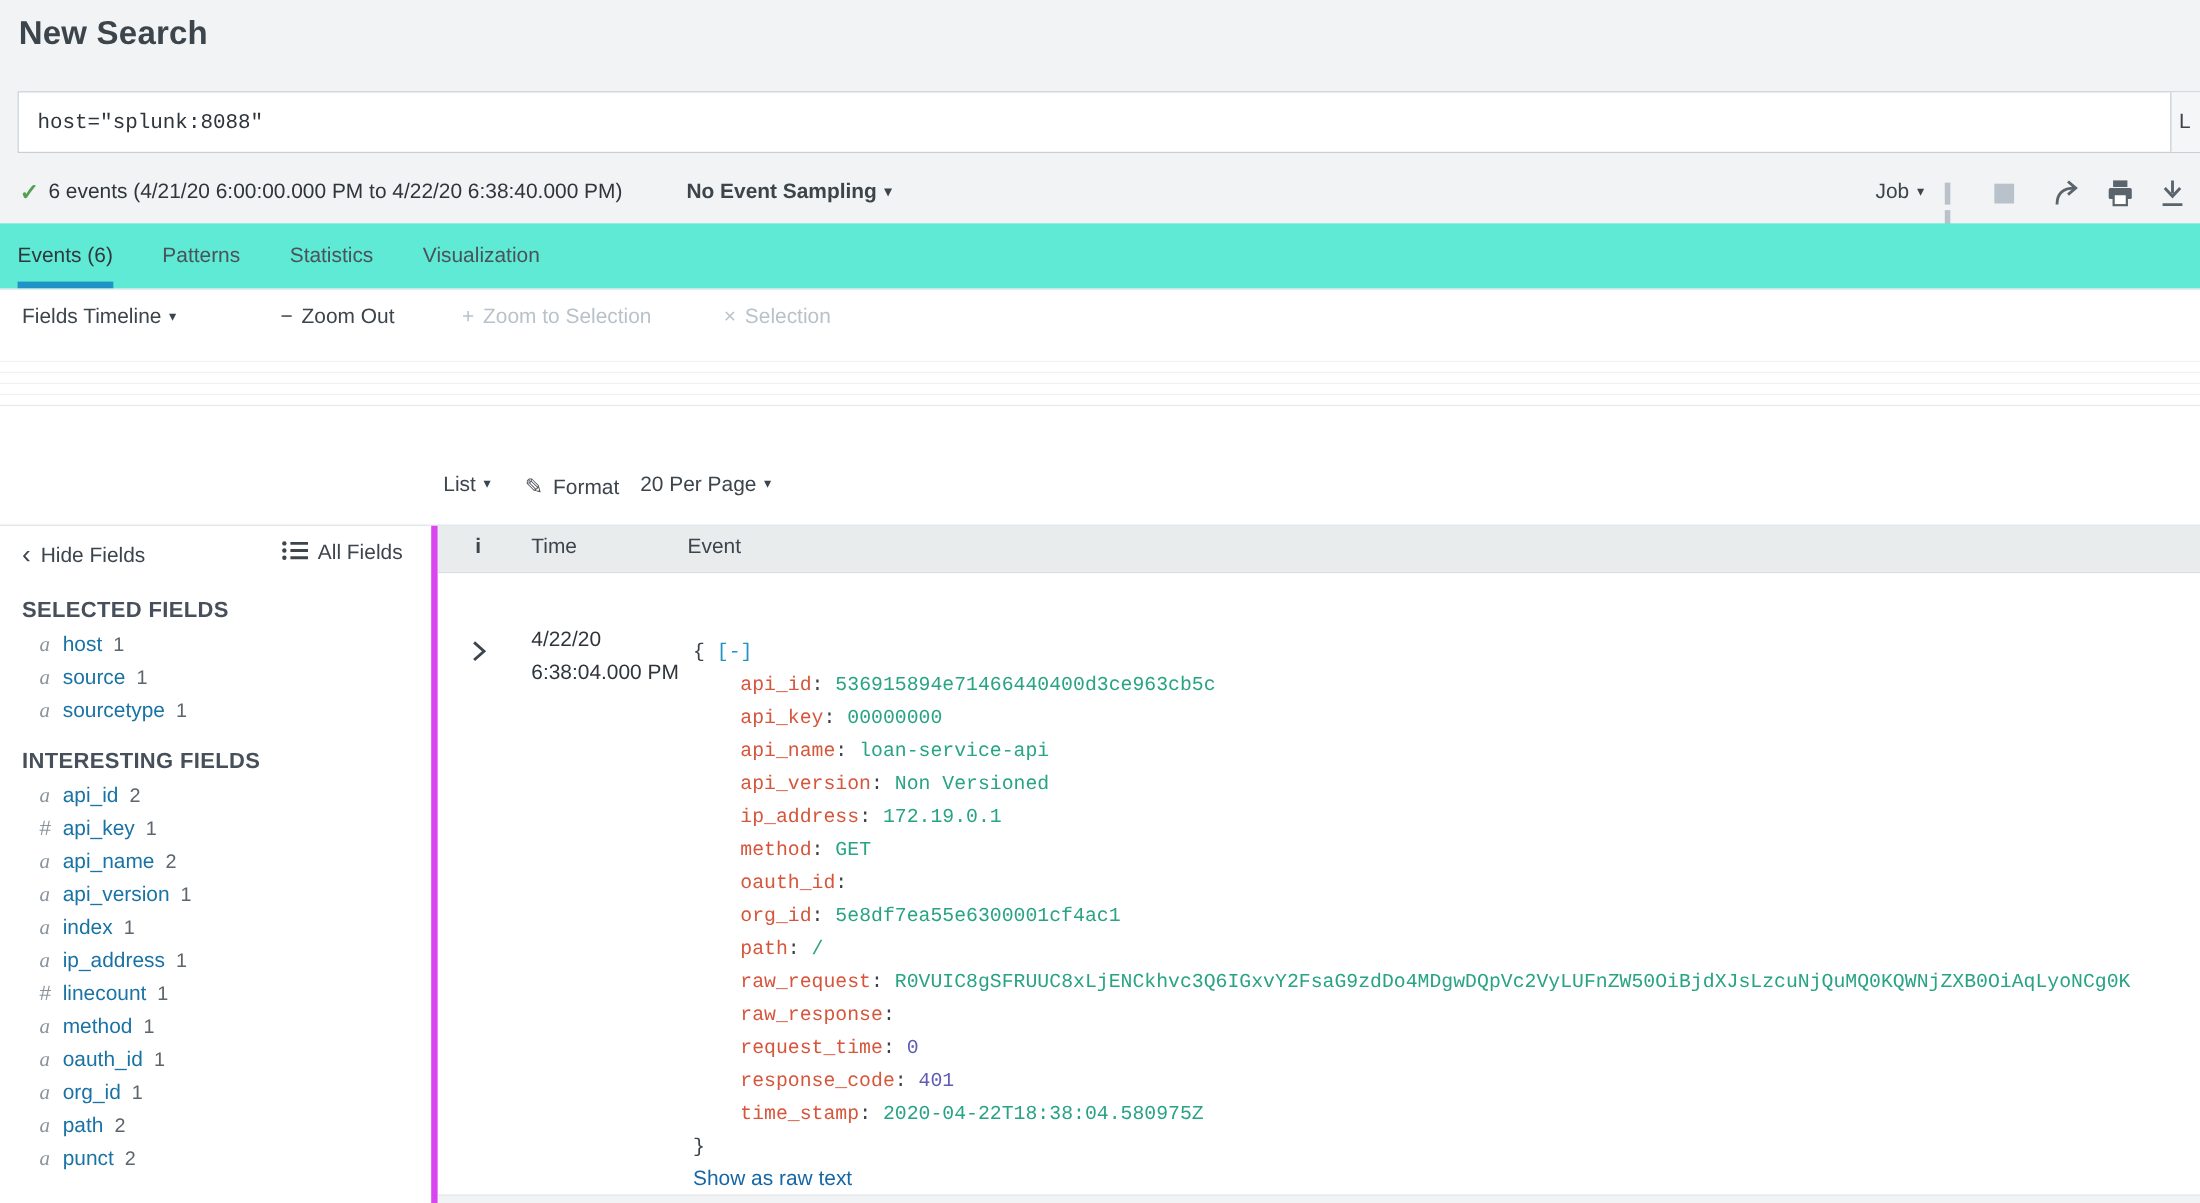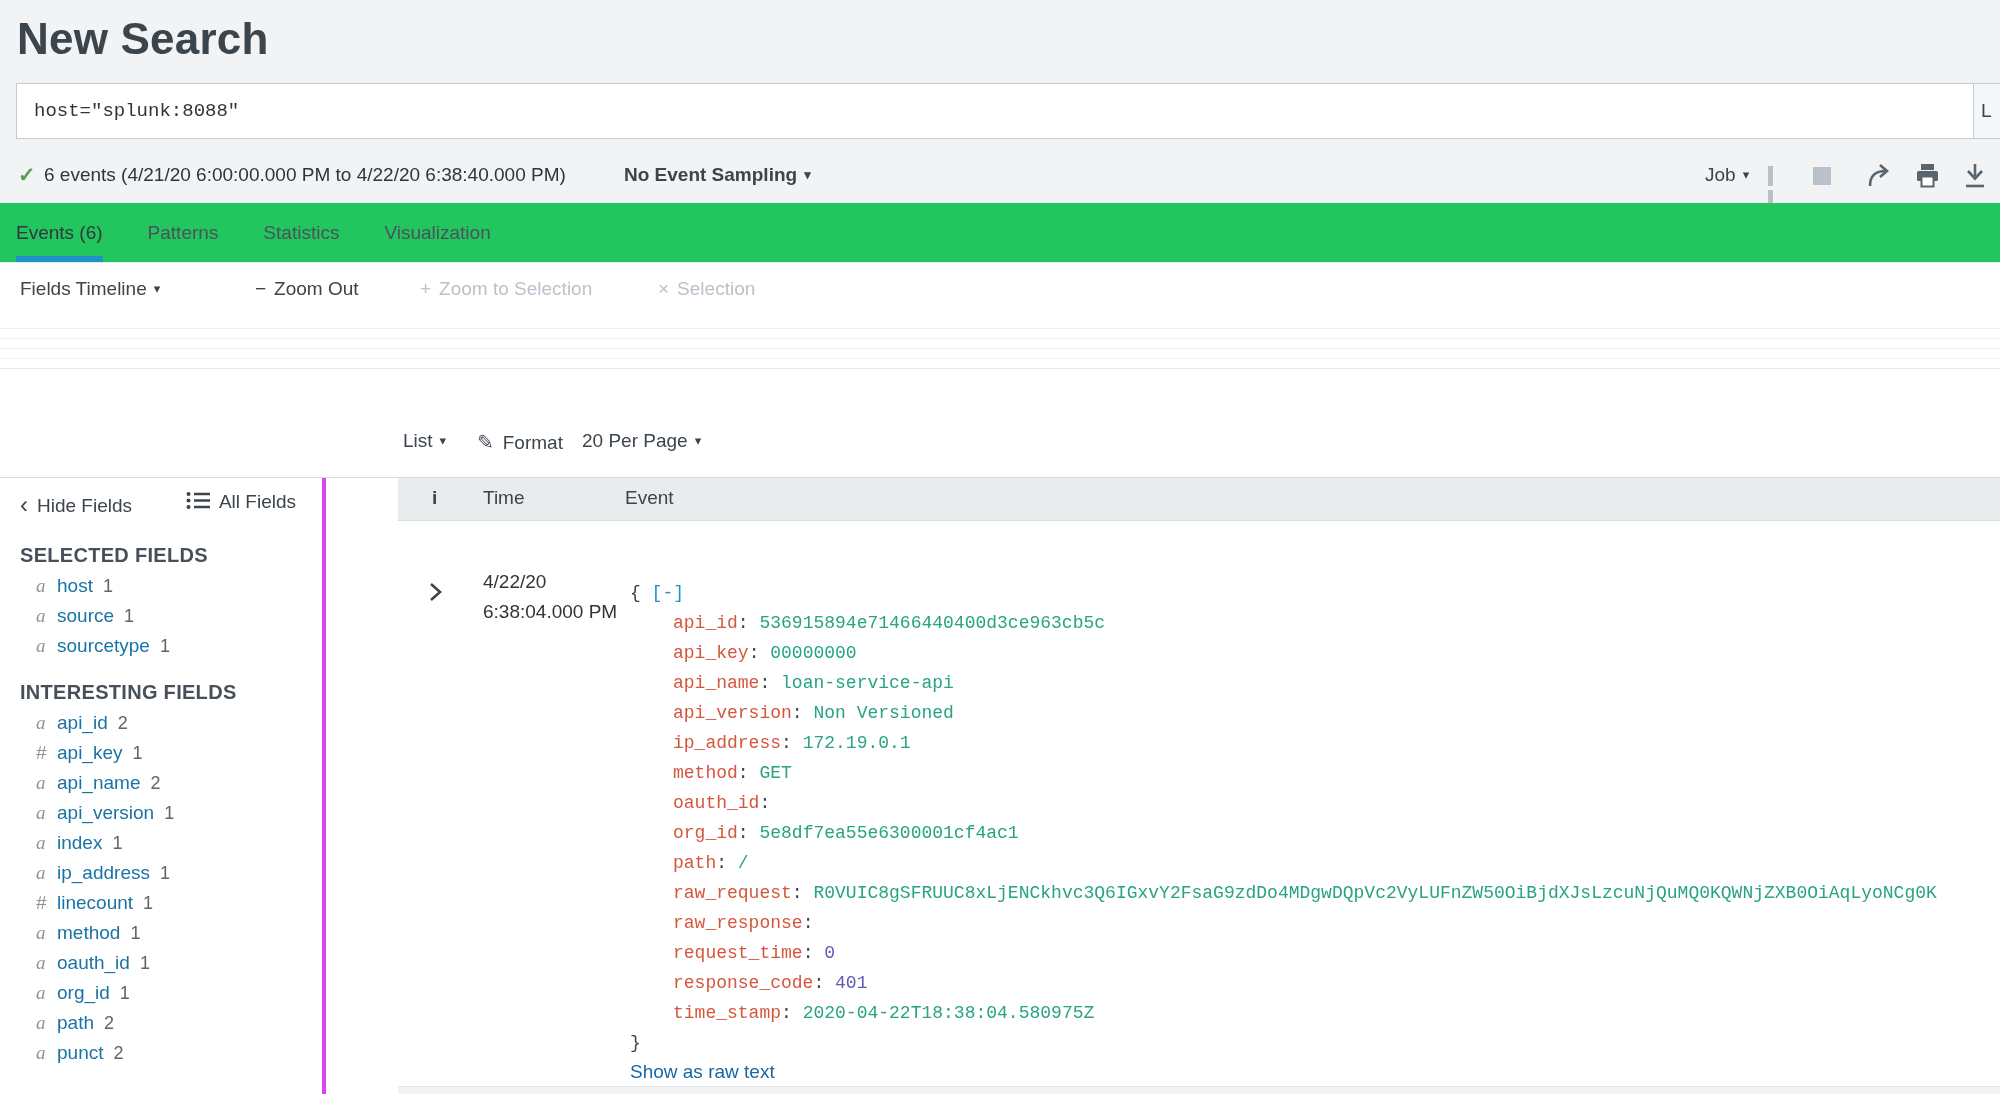--- a/index.html
+++ b/index.html
@@ -1,21 +1,21 @@
 <!DOCTYPE html>
 <html><head>
 <meta charset="utf-8">
 <style>
   * { margin:0; padding:0; box-sizing:border-box; }
   body { font-family:"Liberation Sans", sans-serif; color:#31373e; background:#fff; }
   #screen { position:relative; width:2000px; height:1094px; overflow:hidden; background:#fff; }
 
   
   .top-header { position:absolute; top:0; left:0; width:2000px; height:203px; background:#f1f3f5; }
-  .page-title { position:absolute; top:14px; left:17px; font-size:44px; font-weight:700; color:#3c444c; letter-spacing:.2px; }
+  .page-title { position:absolute; top:14px; left:17px; font-size:30px; font-weight:700; color:#3c444c; letter-spacing:.2px; }
   .searchbar { position:absolute; top:83px; left:16px; width:1990px; height:56px; background:#fff;
                border:1px solid #c2cbd2; display:flex; }
   .query { flex:0 0 1956px; font-family:"Liberation Mono", monospace; font-size:19px; line-height:54px;
            padding-left:17px; color:#2f353b; white-space:pre; overflow:hidden; }
   .trange { flex:1; border-left:1px solid #c2cbd2; background:#f4f6f7; font-size:19px; color:#3c444c;
             line-height:54px; padding-left:7px; overflow:hidden; }
   .status-row { position:absolute; top:158px; left:0; width:2000px; height:38px; }
   .check-icon { position:absolute; left:18px; top:5px; color:#53a051; font-size:21px; font-weight:700; }
   .status-text { position:absolute; left:44px; top:6px; font-size:19px; color:#2f353b; }
   .sampling { position:absolute; left:624px; top:6px; font-size:19px; font-weight:700; color:#3c444c; cursor:pointer; }
@@ -23,21 +23,21 @@
   .job-label { position:absolute; left:1705px; top:6px; font-size:19px; color:#3c444c; cursor:pointer; }
   .jicon { position:absolute; top:4px; cursor:pointer; }
   .pause-icon { left:1768px; top:8px; width:16px; height:20px; }
   .pause-icon i { display:inline-block; width:5px; height:20px; background:#b9c2ca; margin-right:4px; }
   .stop-icon { left:1813px; top:9px; width:18px; height:18px; background:#b9c2ca; }
   .share-icon { left:1866px; top:5px; }
   .print-icon { left:1914px; top:4px; }
   .download-icon { left:1962px; top:4px; }
 
   
-  .tab-bar { position:absolute; top:203px; left:0; width:2000px; height:60px; background:#22c55e;
+  .tab-bar { position:absolute; top:203px; left:0; width:2000px; height:60px; background:#5eead4;
              border-bottom:1px solid #e2e7ea; display:flex; align-items:stretch; padding-left:16px; }
   .tab { position:relative; display:flex; align-items:center; margin-right:45px; font-size:19px;
          color:#4a525a; cursor:pointer; white-space:nowrap; }
   .tab.active { color:#31373e; font-weight:500; }
   .tab.active::after { content:""; position:absolute; left:0; right:0; bottom:0; height:6px; background:#1e93c6; }
 
   
   .tl-controls { position:absolute; top:264px; left:0; width:2000px; height:48px; background:#fff; }
   .tl-btn { position:absolute; top:14px; font-size:19px; color:#3c444c; cursor:pointer; white-space:nowrap; }
   .tl-btn .sym { margin-right:8px; }
@@ -53,22 +53,22 @@
   .results-bar { position:absolute; top:420px; left:0; width:2000px; height:45px; background:#fff; }
   .rc-item { position:absolute; top:10px; font-size:19px; color:#3c444c; cursor:pointer; white-space:nowrap; }
   .rc-list { left:403px; }
   .rc-format { left:477px; }
   .pencil-icon { font-size:20px; margin-right:9px; color:#4a525a; }
   .rc-perpage { left:582px; }
 
   .main-divider { position:absolute; top:477px; left:0; width:2000px; height:1px; background:#d5dbe0; }
 
   
-  .sidebar { position:absolute; top:478px; left:0; width:326px; height:616px; background:#fff;
-             border-right:4px solid #d946ef; overflow:hidden; }
+  .sidebar { position:absolute; top:478px; left:0; width:398px; height:616px; background:#fff;
+             border-right:6px solid #d946ef; overflow:hidden; }
   .sb-header { position:relative; height:52px; }
   .hide-fields { position:absolute; left:20px; top:13px; font-size:19px; color:#3c444c; cursor:pointer; }
   .chev-left { font-size:24px; margin-right:9px; vertical-align:-1px; }
   .all-fields { position:absolute; right:26px; top:13px; font-size:19px; color:#3c444c; cursor:pointer; }
   .list-ic { vertical-align:-2px; margin-right:8px; }
   .sb-title { margin:20px 0 4px 20px; font-size:20px; font-weight:700; color:#47505a; letter-spacing:.3px; }
   .sb-title.first { margin-top:14px; }
   .field-row { height:30px; line-height:30px; padding-left:36px; white-space:nowrap; }
   .ftype { display:inline-block; width:17px; font-family:"Liberation Serif", serif; font-style:italic;
            font-size:19px; color:#8b949c; }

